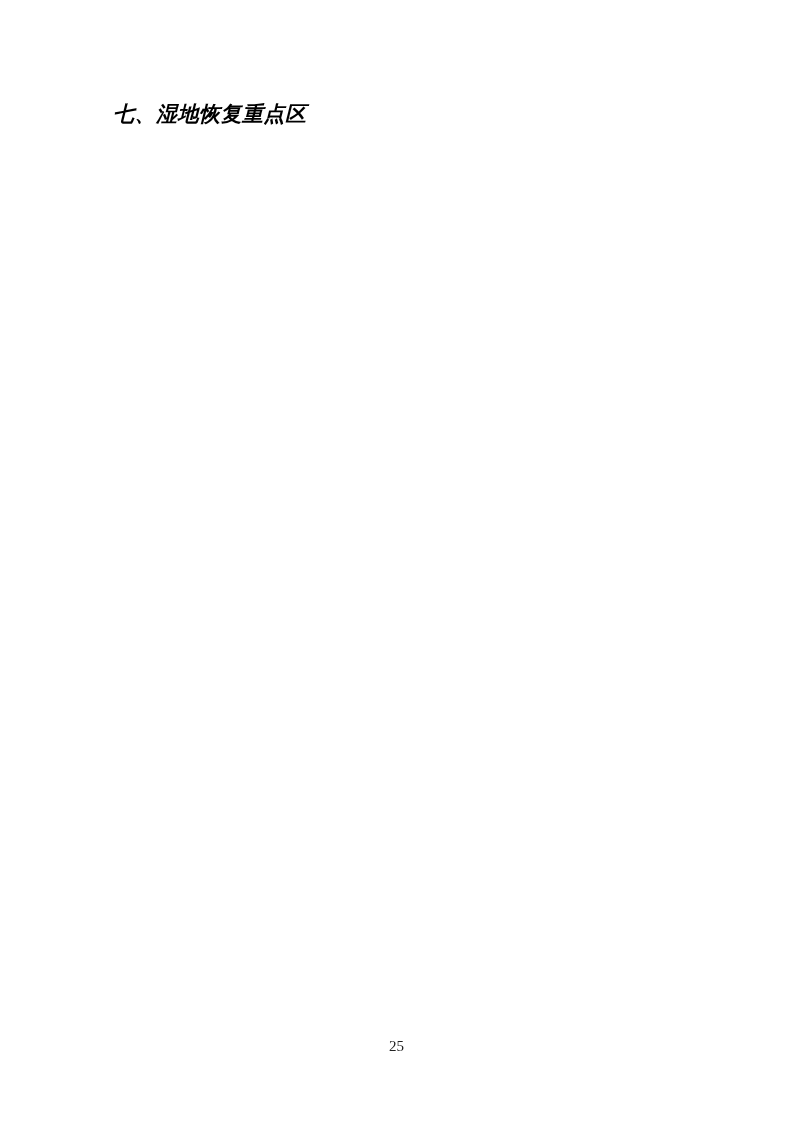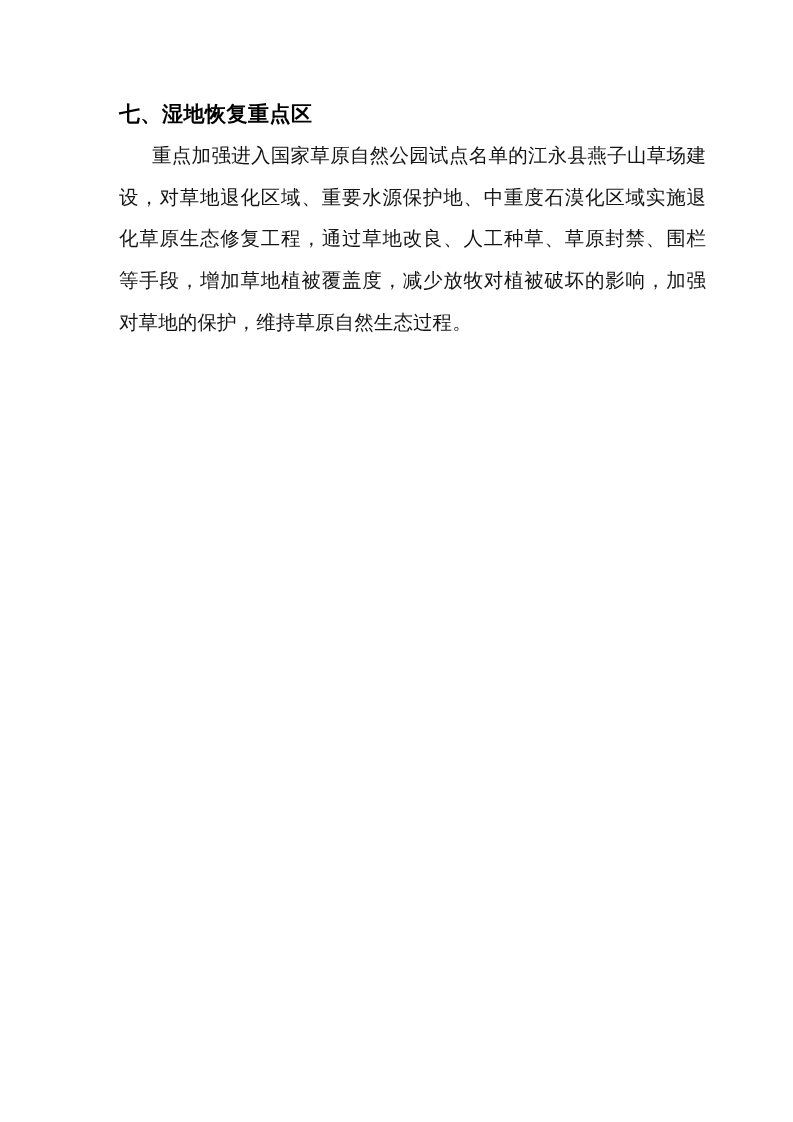--- a/index.html
+++ b/index.html
@@ -11,23 +11,24 @@
     position: relative;
     width: 793px;
     height: 1122px;
     background: #ffffff;
     overflow: hidden;
     font-family: "Liberation Serif", "DejaVu Serif", serif;
     color: #111111;
   }
   .content {
     position: absolute;
-    left: 119px;
+    left: 113px;
     top: 93px;
     width: 587px;
+    font-style: italic;
   }
   .section-heading {
     margin: 0;
     font-family: "Liberation Sans", "DejaVu Sans", sans-serif;
     font-weight: bold;
     font-size: 21px;
     line-height: 41.8px;
     color: #000000;
     letter-spacing: 0.5px;
     white-space: nowrap;
@@ -56,18 +57,18 @@
   }
 </style>
 </head>
 <body>
 
 <div class="page">
   <div class="content">
 
     <h2 class="section-heading">七、湿地恢复重点区</h2>
 
-    <p class="body-para">重点加强进入国家草原自然公园试点名单的江永县燕子山草场建设，对草地退化区域、重要水源保护地、中重度石漠化区域实施退化草原生态修复工程，通过草地改良、人工种草、草原封禁、围栏等手段，增加草地植被覆盖度，减少放牧对植被破坏的影响，加强对草地的保护，维持草原自然生态过程。</p>
 
 
   </div>
 
+  <div class="page-number">25</div>
 </div>
 
 </body></html>

